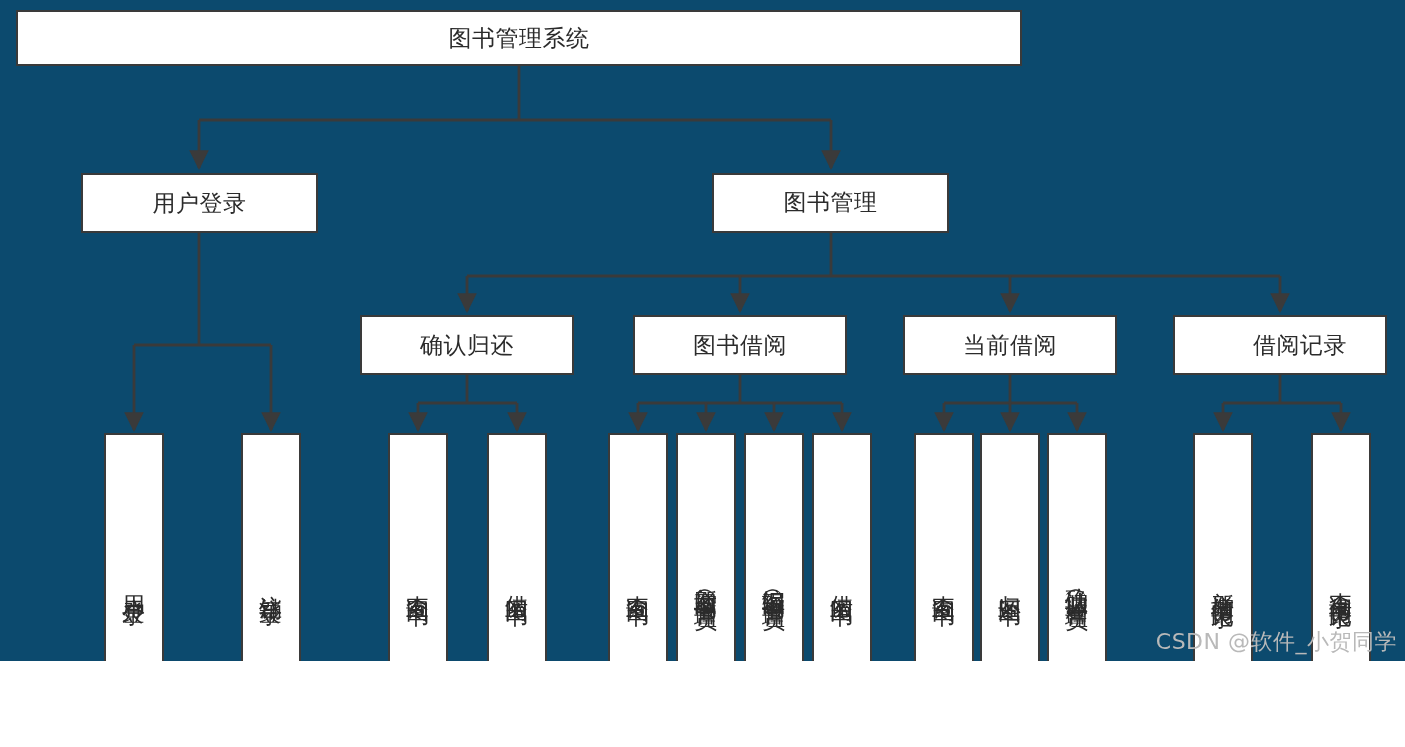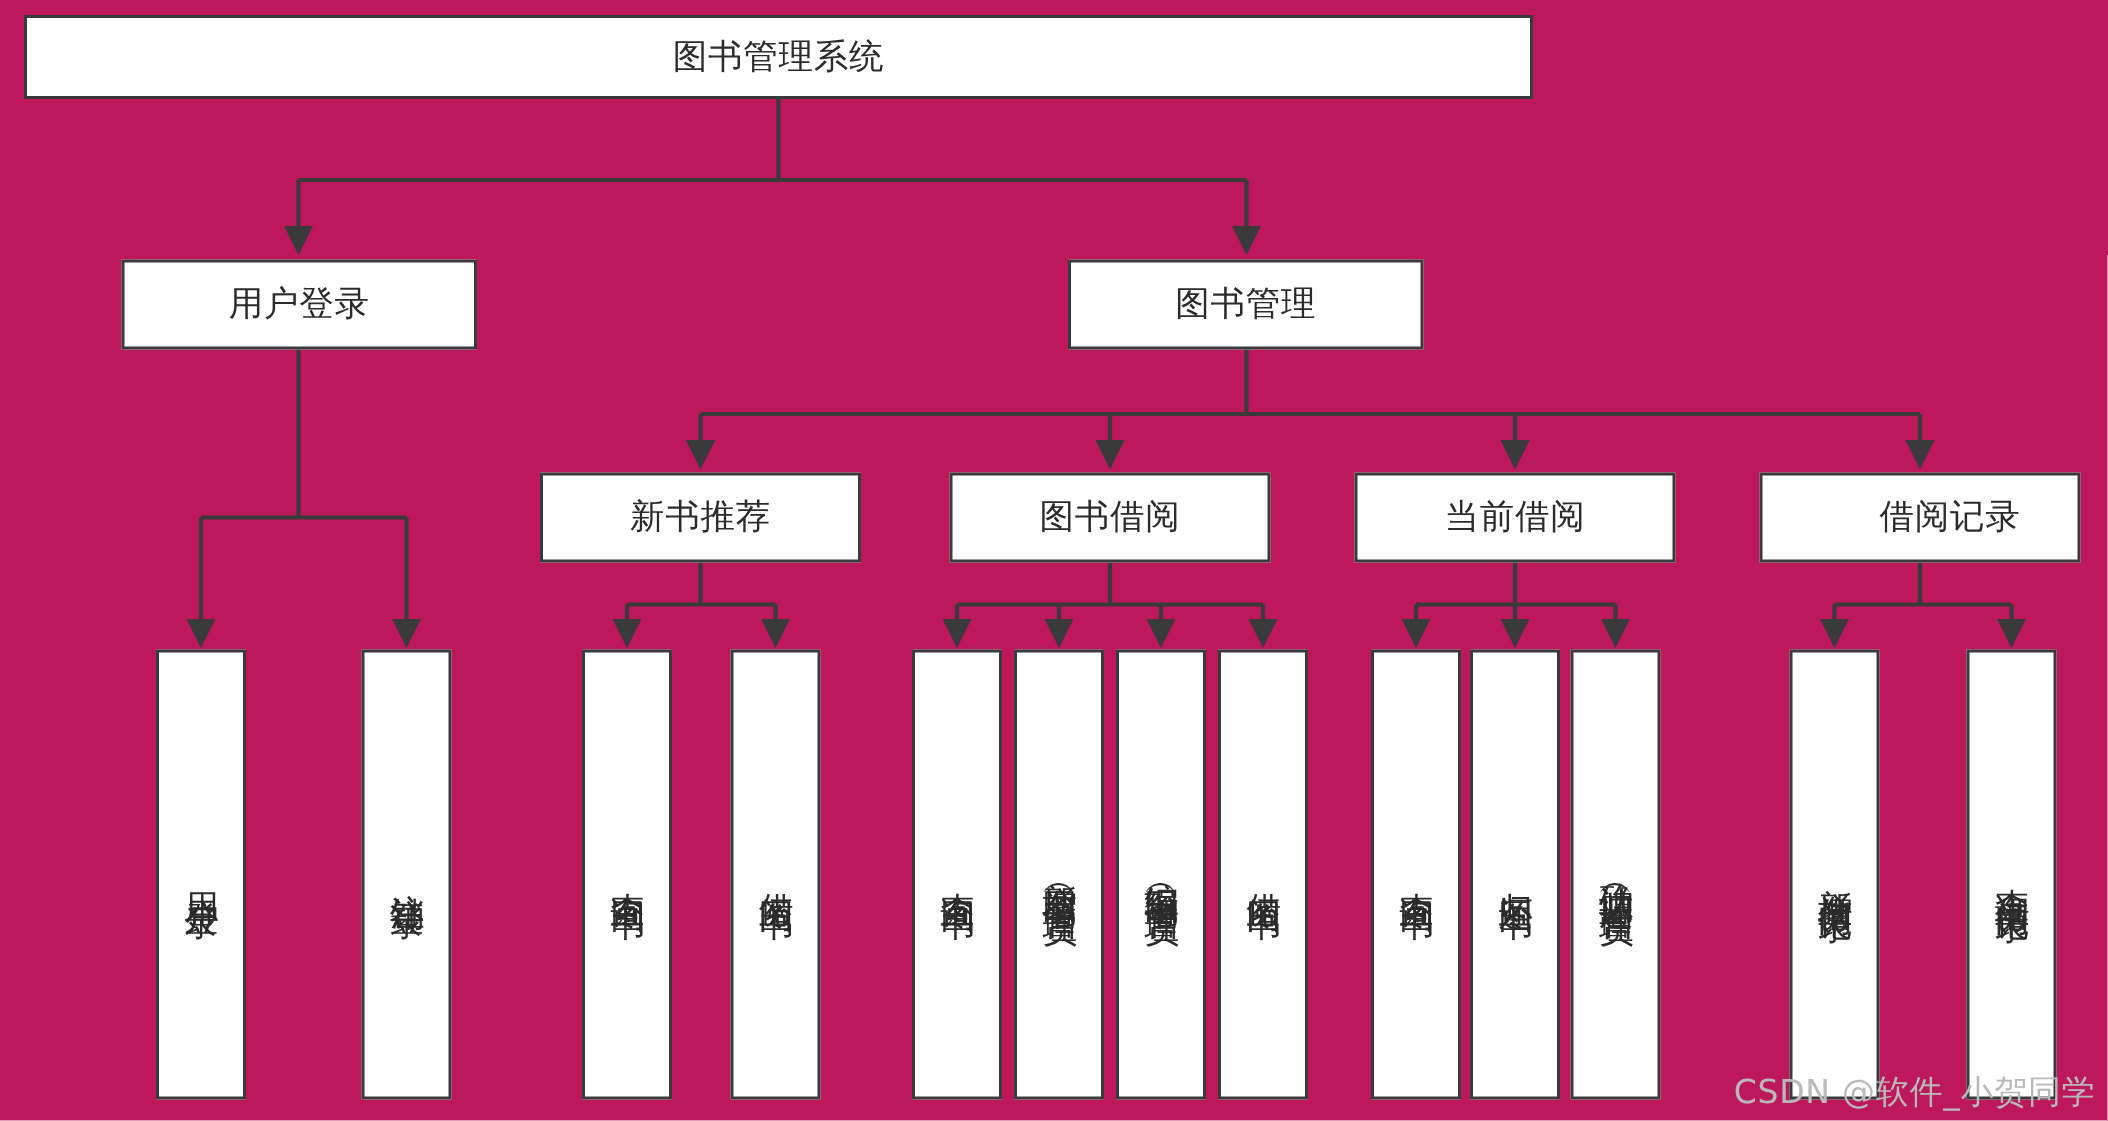--- a/index.html
+++ b/index.html
@@ -6,22 +6,22 @@
     margin: 0;
     padding: 0;
     background: #ffffff;
   }
   body {
     font-family: "DejaVu Sans", "Liberation Sans", sans-serif;
   }
   #canvas {
     position: relative;
     width: 1405px;
-    height: 747px;
-    background: #be185d;
+    height: 661px;
+    background: #0c4a6e;
     overflow: hidden;
   }
   #edges {
     position: absolute;
     left: 0;
     top: 0;
     width: 1405px;
     height: 747px;
   }
   .node {
@@ -125,21 +125,21 @@
   </div>
 
   <div class="node horiz" style="left:81px; top:173px; width:237px; height:60px;">
     <span>用户登录</span>
   </div>
   <div class="node horiz" style="left:712px; top:173px; width:237px; height:60px;font-family:Liberation Serif, serif;">
     <span>图书管理</span>
   </div>
 
   <div class="node horiz" style="left:360px; top:315px; width:214px; height:60px;">
-    <span>新书推荐</span>
+    <span>确认归还</span>
   </div>
   <div class="node horiz" style="left:633px; top:315px; width:214px; height:60px;">
     <span>图书借阅</span>
   </div>
   <div class="node horiz" style="left:903px; top:315px; width:214px; height:60px;">
     <span>当前借阅</span>
   </div>
   <div class="node horiz" style="left:1173px; top:315px; width:214px; height:60px;padding-left:40px;">
     <span>借阅记录</span>
   </div>

